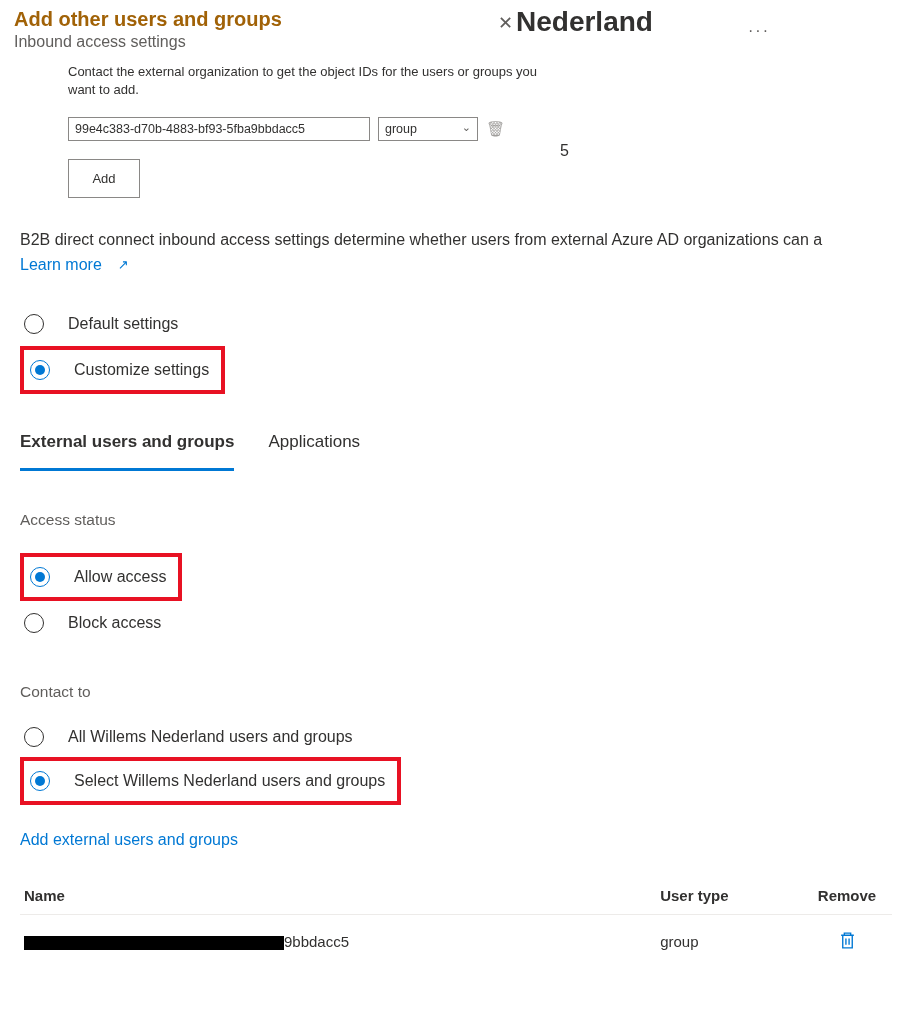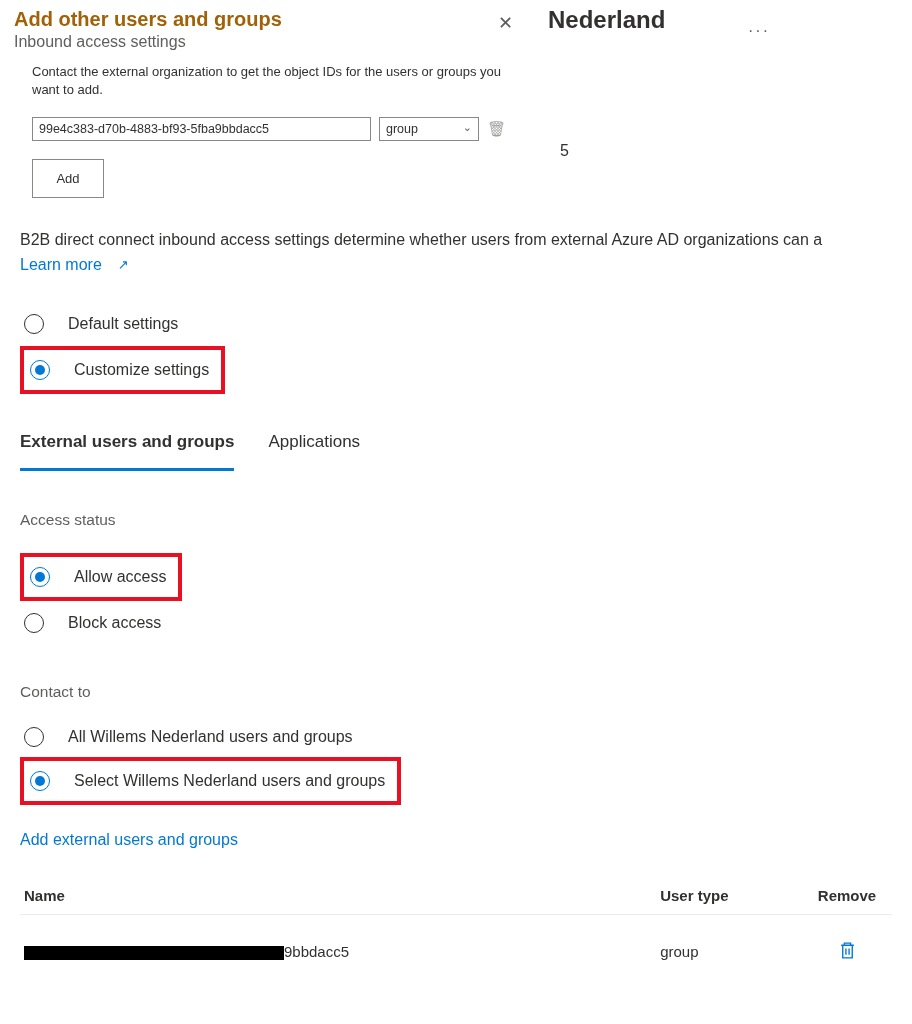--- a/index.html
+++ b/index.html
@@ -36,52 +36,53 @@
     color: #605e5c;
     background: none;
     border: none;
     cursor: pointer;
     font-weight: 300;
   }
 
   .page-title {
     position: absolute;
     top: 6px;
-    left: 548px;
-    font-size: 24px;
+    left: 516px;
+    font-size: 28px;
     font-weight: 600;
     color: #323130;
   }
   .more-icon {
     position: absolute;
     top: 22px;
     left: 748px;
     font-size: 16px;
     color: #605e5c;
     letter-spacing: 2px;
   }
 
   .panel-body {
     padding: 12px 32px;
+    margin-left: 36px;
   }
   .instr {
     font-size: 13px;
     color: #323130;
     line-height: 1.4;
     max-width: 490px;
   }
 
   .input-row {
     display: flex;
     gap: 8px;
     align-items: center;
     margin-top: 18px;
   }
   .text-input {
-    width: 339px;
+    width: 302px;
     height: 24px;
     border: 1px solid #8a8886;
     font-size: 12.5px;
     padding: 0 6px;
     color: #323130;
   }
   .select-wrap {
     position: relative;
     width: 100px;
     height: 24px;
@@ -224,21 +225,21 @@
     text-align: left;
     font-size: 15px;
     font-weight: 600;
     color: #323130;
     padding: 10px 4px;
     border-bottom: 1px solid #edebe9;
   }
   td {
     font-size: 15px;
     color: #323130;
-    padding: 26px 4px 8px 4px;
+    padding: 16px 4px 8px 4px;
     vertical-align: middle;
   }
   th.col-remove, td.col-remove { text-align: center; width: 90px; }
   .redact {
     background: #000;
     display: inline-block;
     width: 260px;
     height: 14px;
     vertical-align: middle;
   }

